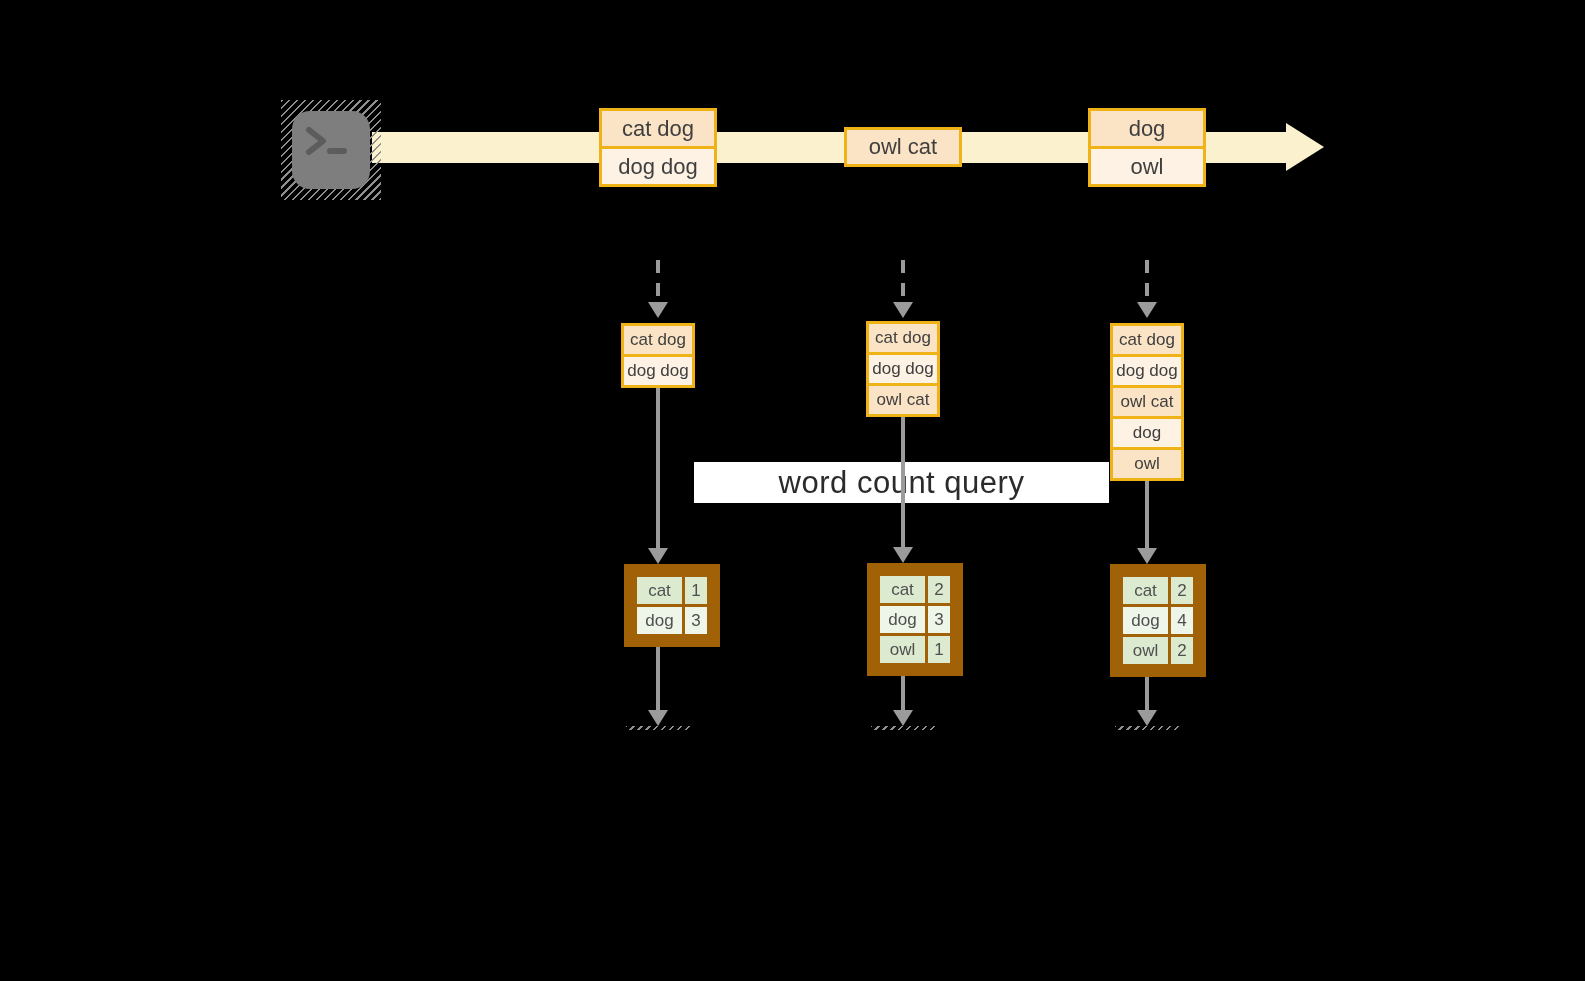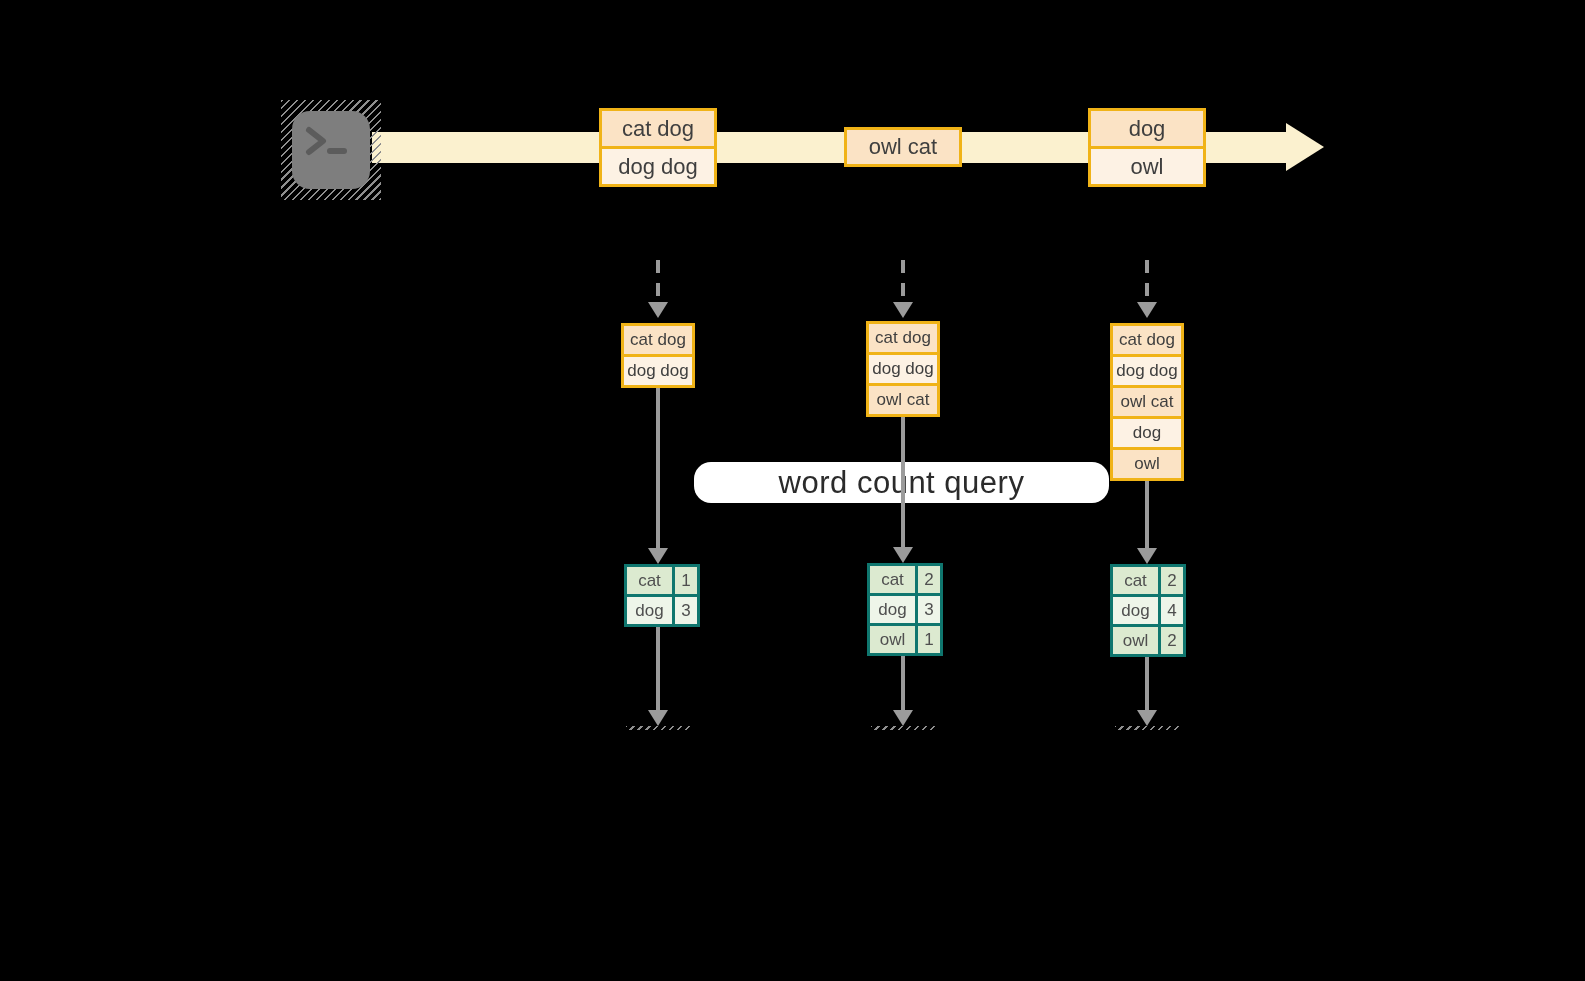--- a/index.html
+++ b/index.html
@@ -27,25 +27,25 @@
 
   
   .dash-stem{position:absolute;width:4px;background:repeating-linear-gradient(180deg,#9b9b9b 0 13px,transparent 13px 23px);}
   .head-down{position:absolute;width:0;height:0;border-left:10px solid transparent;border-right:10px solid transparent;border-top:16px solid #9b9b9b;}
 
   
   .stem{position:absolute;width:4px;background:#9b9b9b;z-index:2;}
 
   
   .query-band{position:absolute;left:694px;top:462px;width:415px;height:41px;background:#ffffff;z-index:1;
-              display:flex;align-items:center;justify-content:center;border-radius:17px;}
+              display:flex;align-items:center;justify-content:center;}
   .query-band span{font-size:31px;font-weight:300;color:#2b2b2b;letter-spacing:0.5px;}
 
   
-  .gtable{position:absolute;background:#0f766e;padding:3px;display:grid;grid-template-columns:45px 22px;grid-gap:3px;z-index:3;}
+  .gtable{position:absolute;background:#a16207;padding:13px;display:grid;grid-template-columns:45px 22px;grid-gap:3px;z-index:3;}
   .gtable .cell{height:27px;display:flex;align-items:center;justify-content:center;font-size:17px;color:#4f4f4f;}
   .gtable .cell.r-odd{background:#dcead0;}
   .gtable .cell.r-even{background:#eef5e9;}
 </style>
 </head>
 <body>
 
 <div class="canvas">
 
   <div class="stream-band"></div>

